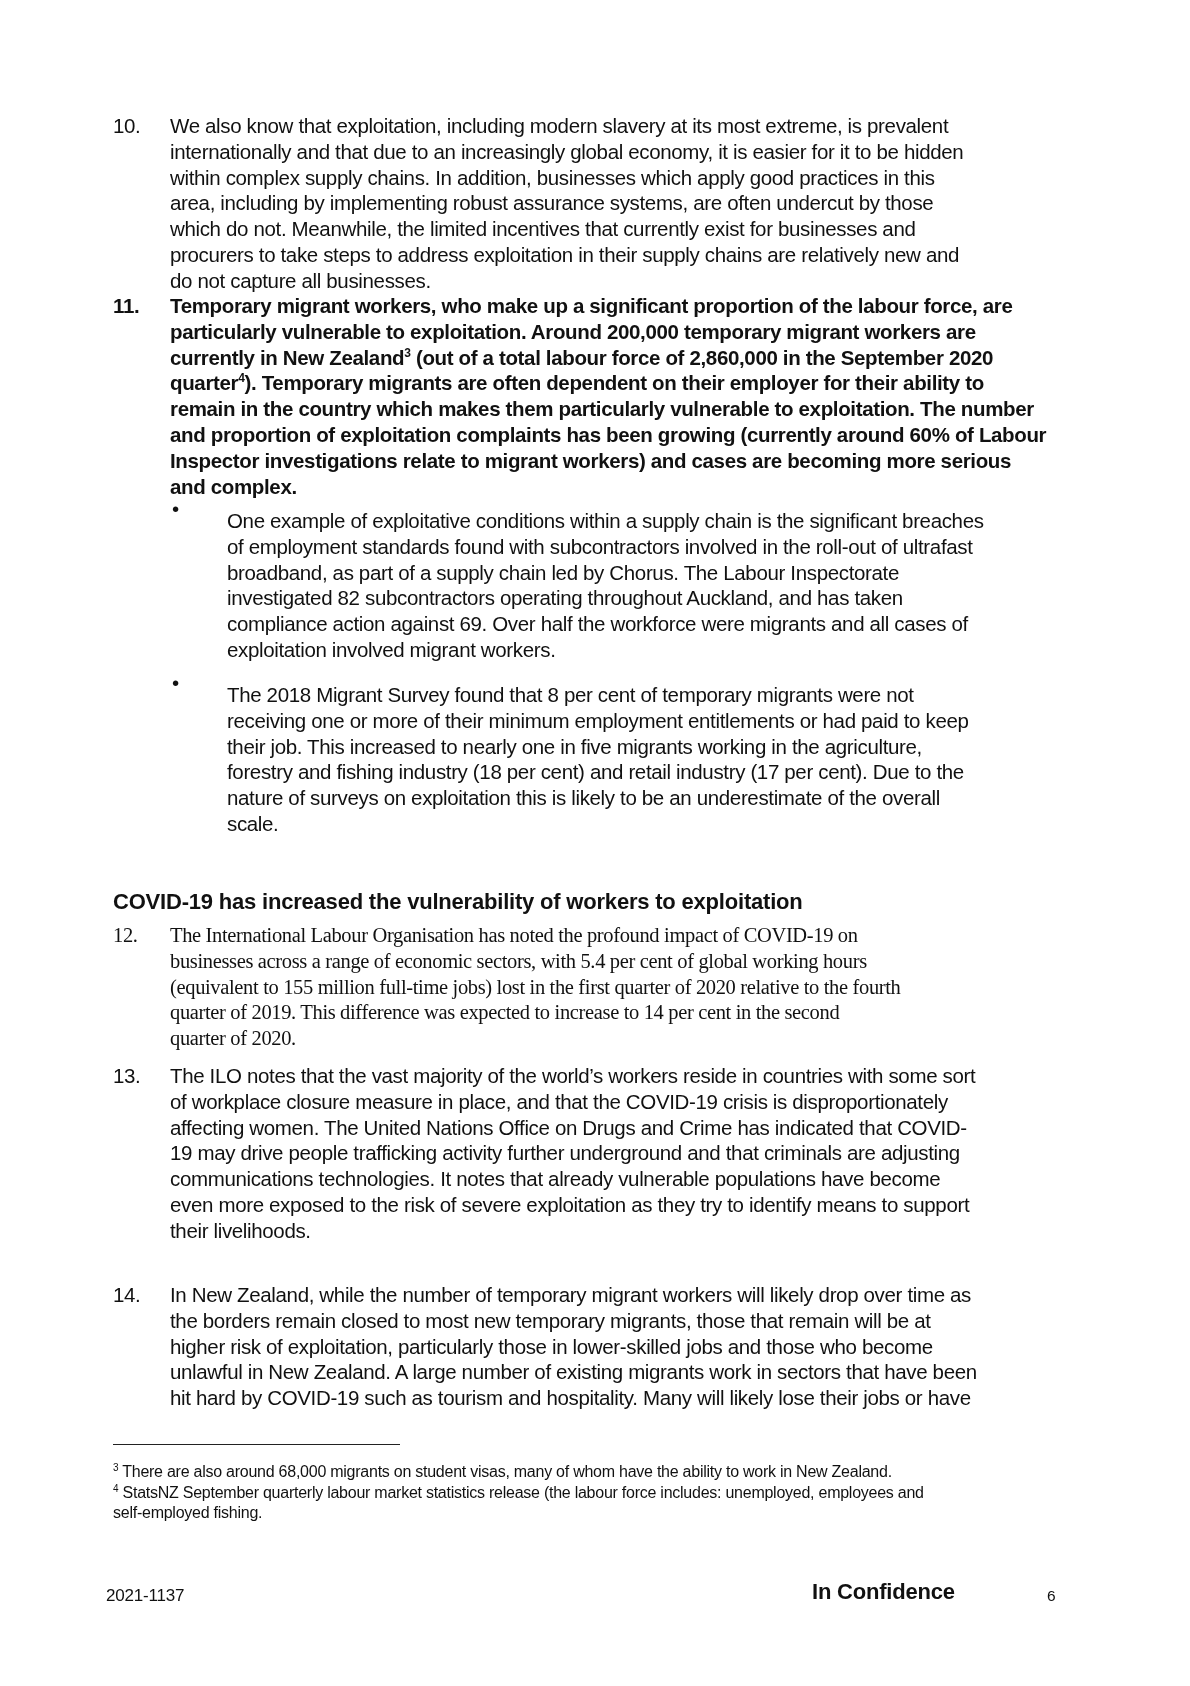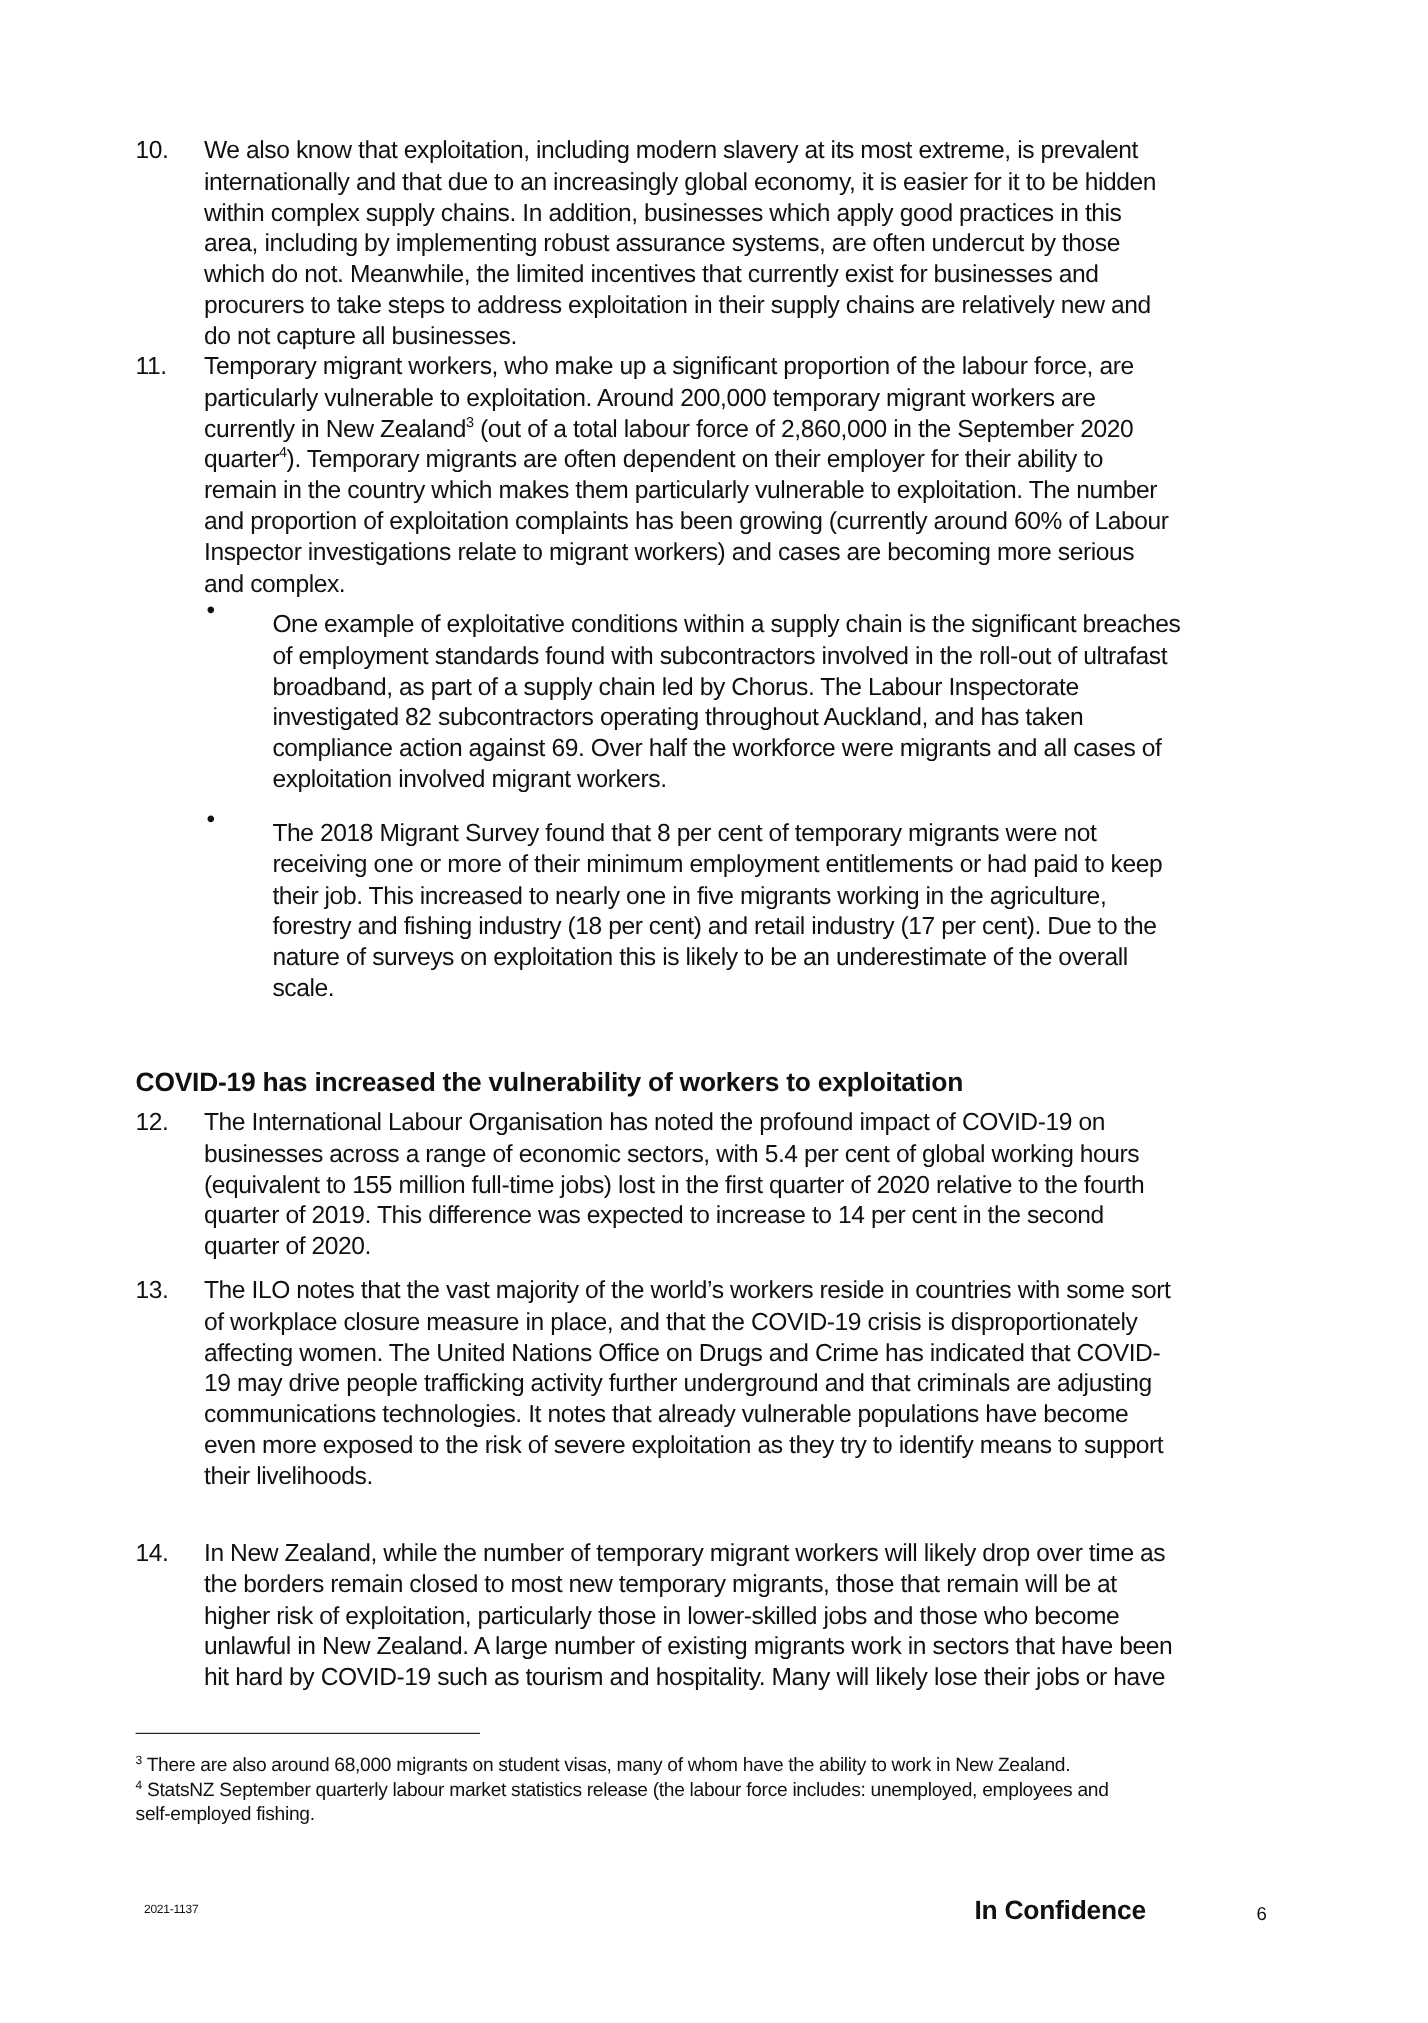--- a/index.html
+++ b/index.html
@@ -72,23 +72,23 @@
       position: absolute;
       left: 113px;
       width: 980px;
       font-size: 16px;
       line-height: 19.5px;
       letter-spacing: -0.25px;
     }
     .footnote sup { font-size: 10px; vertical-align: 6px; }
     .footer-ref {
       position: absolute;
-      left: 120px;
+      left: 106px;
       top: 1586px;
-      font-size: 10px;
+      font-size: 17px;
       letter-spacing: -0.2px;
     }
     .footer-class {
       position: absolute;
       left: 812px;
       top: 1579px;
       font-size: 22px;
       font-weight: bold;
       letter-spacing: -0.2px;
     }
@@ -110,21 +110,21 @@
       <span class="line">We also know that exploitation, including modern slavery at its most extreme, is prevalent</span>
       <span class="line">internationally and that due to an increasingly global economy, it is easier for it to be hidden</span>
       <span class="line">within complex supply chains. In addition, businesses which apply good practices in this</span>
       <span class="line">area, including by implementing robust assurance systems, are often undercut by those</span>
       <span class="line">which do not. Meanwhile, the limited incentives that currently exist for businesses and</span>
       <span class="line">procurers to take steps to address exploitation in their supply chains are relatively new and</span>
       <span class="line">do not capture all businesses.</span>
     </div>
   </div>
 
-  <div class="para" style="top:293px;">
+  <div class="para" style="top:293px;font-weight:bold;">
     <span class="num">11.</span>
     <div class="body">
       <span class="line">Temporary migrant workers, who make up a significant proportion of the labour force, are</span>
       <span class="line">particularly vulnerable to exploitation. Around 200,000 temporary migrant workers are</span>
       <span class="line"><span>currently in New Zealand</span><sup>3</sup><span> (out of a total labour force of 2,860,000 in the September 2020</span></span>
       <span class="line"><span>quarter</span><sup>4</sup><span>). Temporary migrants are often dependent on their employer for their ability to</span></span>
       <span class="line">remain in the country which makes them particularly vulnerable to exploitation. The number</span>
       <span class="line">and proportion of exploitation complaints has been growing (currently around 60% of Labour</span>
       <span class="line">Inspector investigations relate to migrant workers) and cases are becoming more serious</span>
       <span class="line">and complex.</span>
@@ -150,21 +150,21 @@
       <span class="line">receiving one or more of their minimum employment entitlements or had paid to keep</span>
       <span class="line">their job. This increased to nearly one in five migrants working in the agriculture,</span>
       <span class="line">forestry and fishing industry (18 per cent) and retail industry (17 per cent). Due to the</span>
       <span class="line">nature of surveys on exploitation this is likely to be an underestimate of the overall</span>
       <span class="line">scale.</span>
     </div>
   </div>
 
   <div class="heading">COVID-19 has increased the vulnerability of workers to exploitation</div>
 
-  <div class="para" style="top:923px;">
+  <div class="para" style="top:923px;font-family:Liberation Serif, serif;">
     <span class="num">12.</span>
     <div class="body">
       <span class="line">The International Labour Organisation has noted the profound impact of COVID-19 on</span>
       <span class="line">businesses across a range of economic sectors, with 5.4 per cent of global working hours</span>
       <span class="line">(equivalent to 155 million full-time jobs) lost in the first quarter of 2020 relative to the fourth</span>
       <span class="line">quarter of 2019. This difference was expected to increase to 14 per cent in the second</span>
       <span class="line">quarter of 2020.</span>
     </div>
   </div>
 

